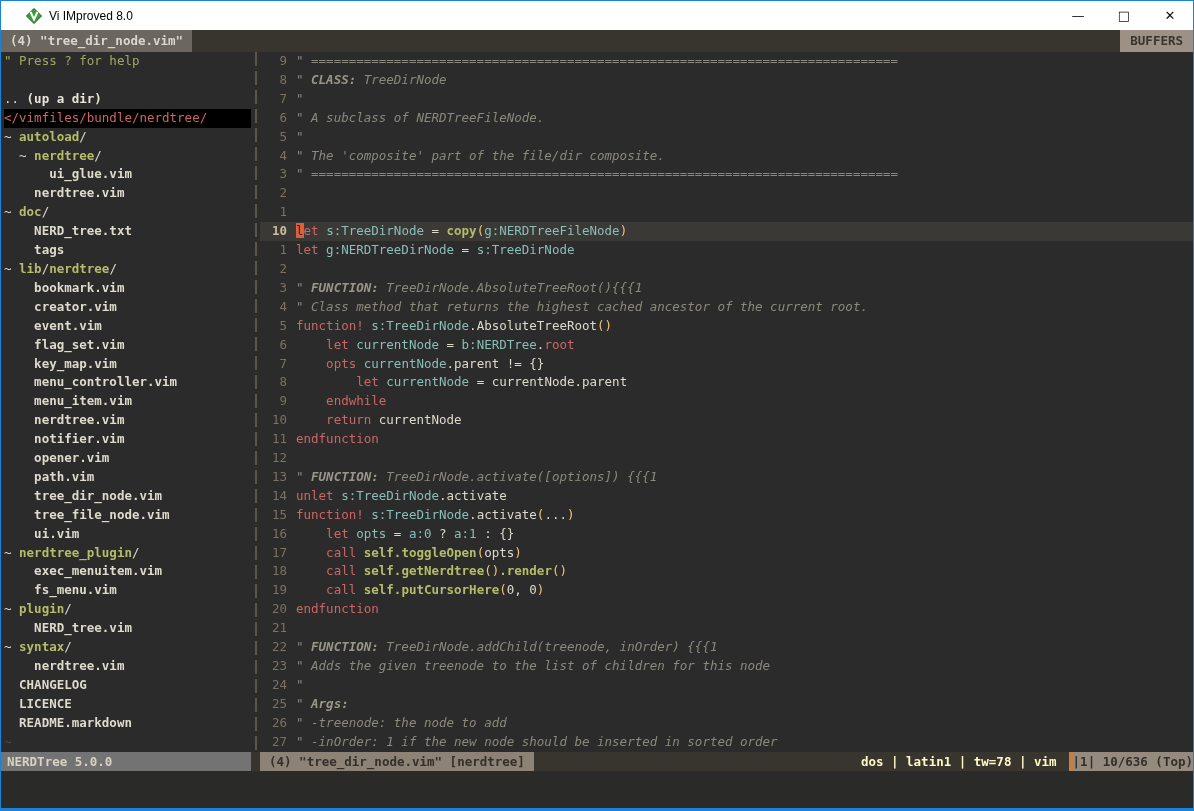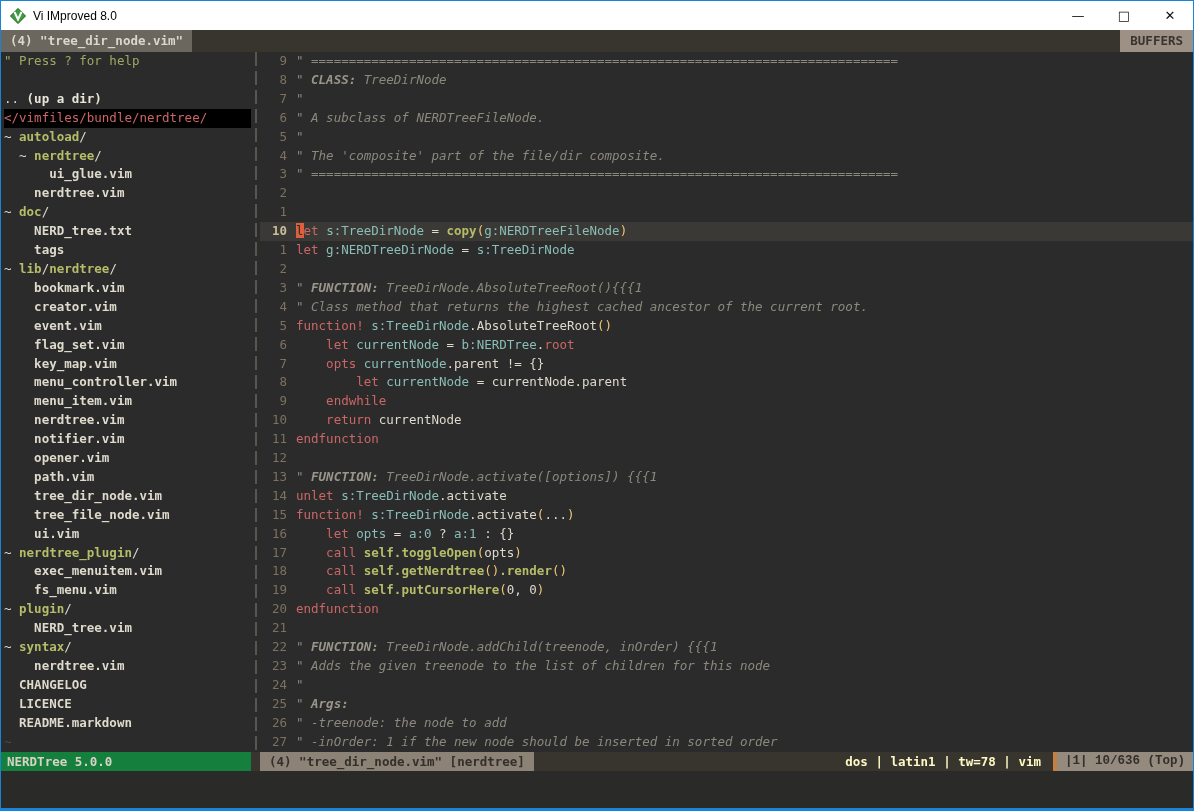--- a/index.html
+++ b/index.html
@@ -1,19 +1,19 @@
 <!DOCTYPE html>
 <html><head>
 <meta charset="utf-8">
 <style>
   html,body{margin:0;padding:0;background:#7a7a7a;}
   .win{width:1194px;height:811px;box-sizing:border-box;border:1px solid #1a83d8;border-bottom-width:3px;
        display:flex;flex-direction:column;background:#2b2b2b;overflow:hidden;}
   
-  .titlebar{height:29px;background:#ffffff;display:flex;align-items:center;padding-left:9px;
+  .titlebar{height:29px;background:#ffffff;display:flex;align-items:center;padding-left:25px;
             font:12px "Liberation Sans",sans-serif;color:#000;flex:0 0 auto;}
   .title-text{margin-left:7px;white-space:nowrap;}
   .tb-spacer{flex:1;}
   .tb-btn{width:46px;height:29px;display:flex;align-items:center;justify-content:center;
           font:13px "DejaVu Sans",sans-serif;color:#111;cursor:default;}
   
   .tabline{height:22px;background:#38342e;display:flex;flex:0 0 auto;
            font:bold 12.5px "DejaVu Sans Mono",monospace;}
   .tab{background:#6b665e;color:#dcd7ca;line-height:22px;padding:0 9px;}
   .tab-spacer{flex:1;}
@@ -40,28 +40,28 @@
   .tk-wb{color:#e9e5d8;font-weight:bold;}
   .tk-cur{background:#dd5f3c;color:#2b2b2b;}
   .tk-help{color:#a0a964;}
   .tk-dir{color:#b5bd68;font-weight:bold;}
   .tk-file{color:#dedacc;font-weight:bold;}
   .tk-root{color:#cc6666;}
   .tk-nontext{color:#4f4a42;}
   
   .statusbar{height:19px;display:flex;flex:0 0 auto;background:#38342e;
              font:bold 12.5px "DejaVu Sans Mono",monospace;}
-  .st-nerdtree{width:250px;box-sizing:border-box;background:#15803d;color:#d9d2c4;
+  .st-nerdtree{width:250px;box-sizing:border-box;background:#737373;color:#d9d2c4;
                padding-left:6px;line-height:19px;}
   .st-gap{width:9px;}
   .st-buffer{background:#8c8275;color:#332f2b;line-height:19px;padding:0 9px;}
   .st-spacer{flex:1;}
   .st-fileinfo{color:#fef9c3;line-height:19px;padding-right:12px;}
   .st-div{width:4px;background:#c47f45;}
-  .st-pos{background:#948a7d;color:#332f2b;line-height:19px;padding:0 8px;font-family:Liberation Mono, monospace;}
+  .st-pos{background:#948a7d;color:#332f2b;line-height:19px;padding:0 0;}
   .cmdline{flex:1;background:#2a2a28;}
 </style>
 </head>
 <body>
 
 <div class="win">
 
   <div class="titlebar">
     <span style="display:inline-flex;">
       <svg width="16" height="16" viewBox="0 0 16 16">

